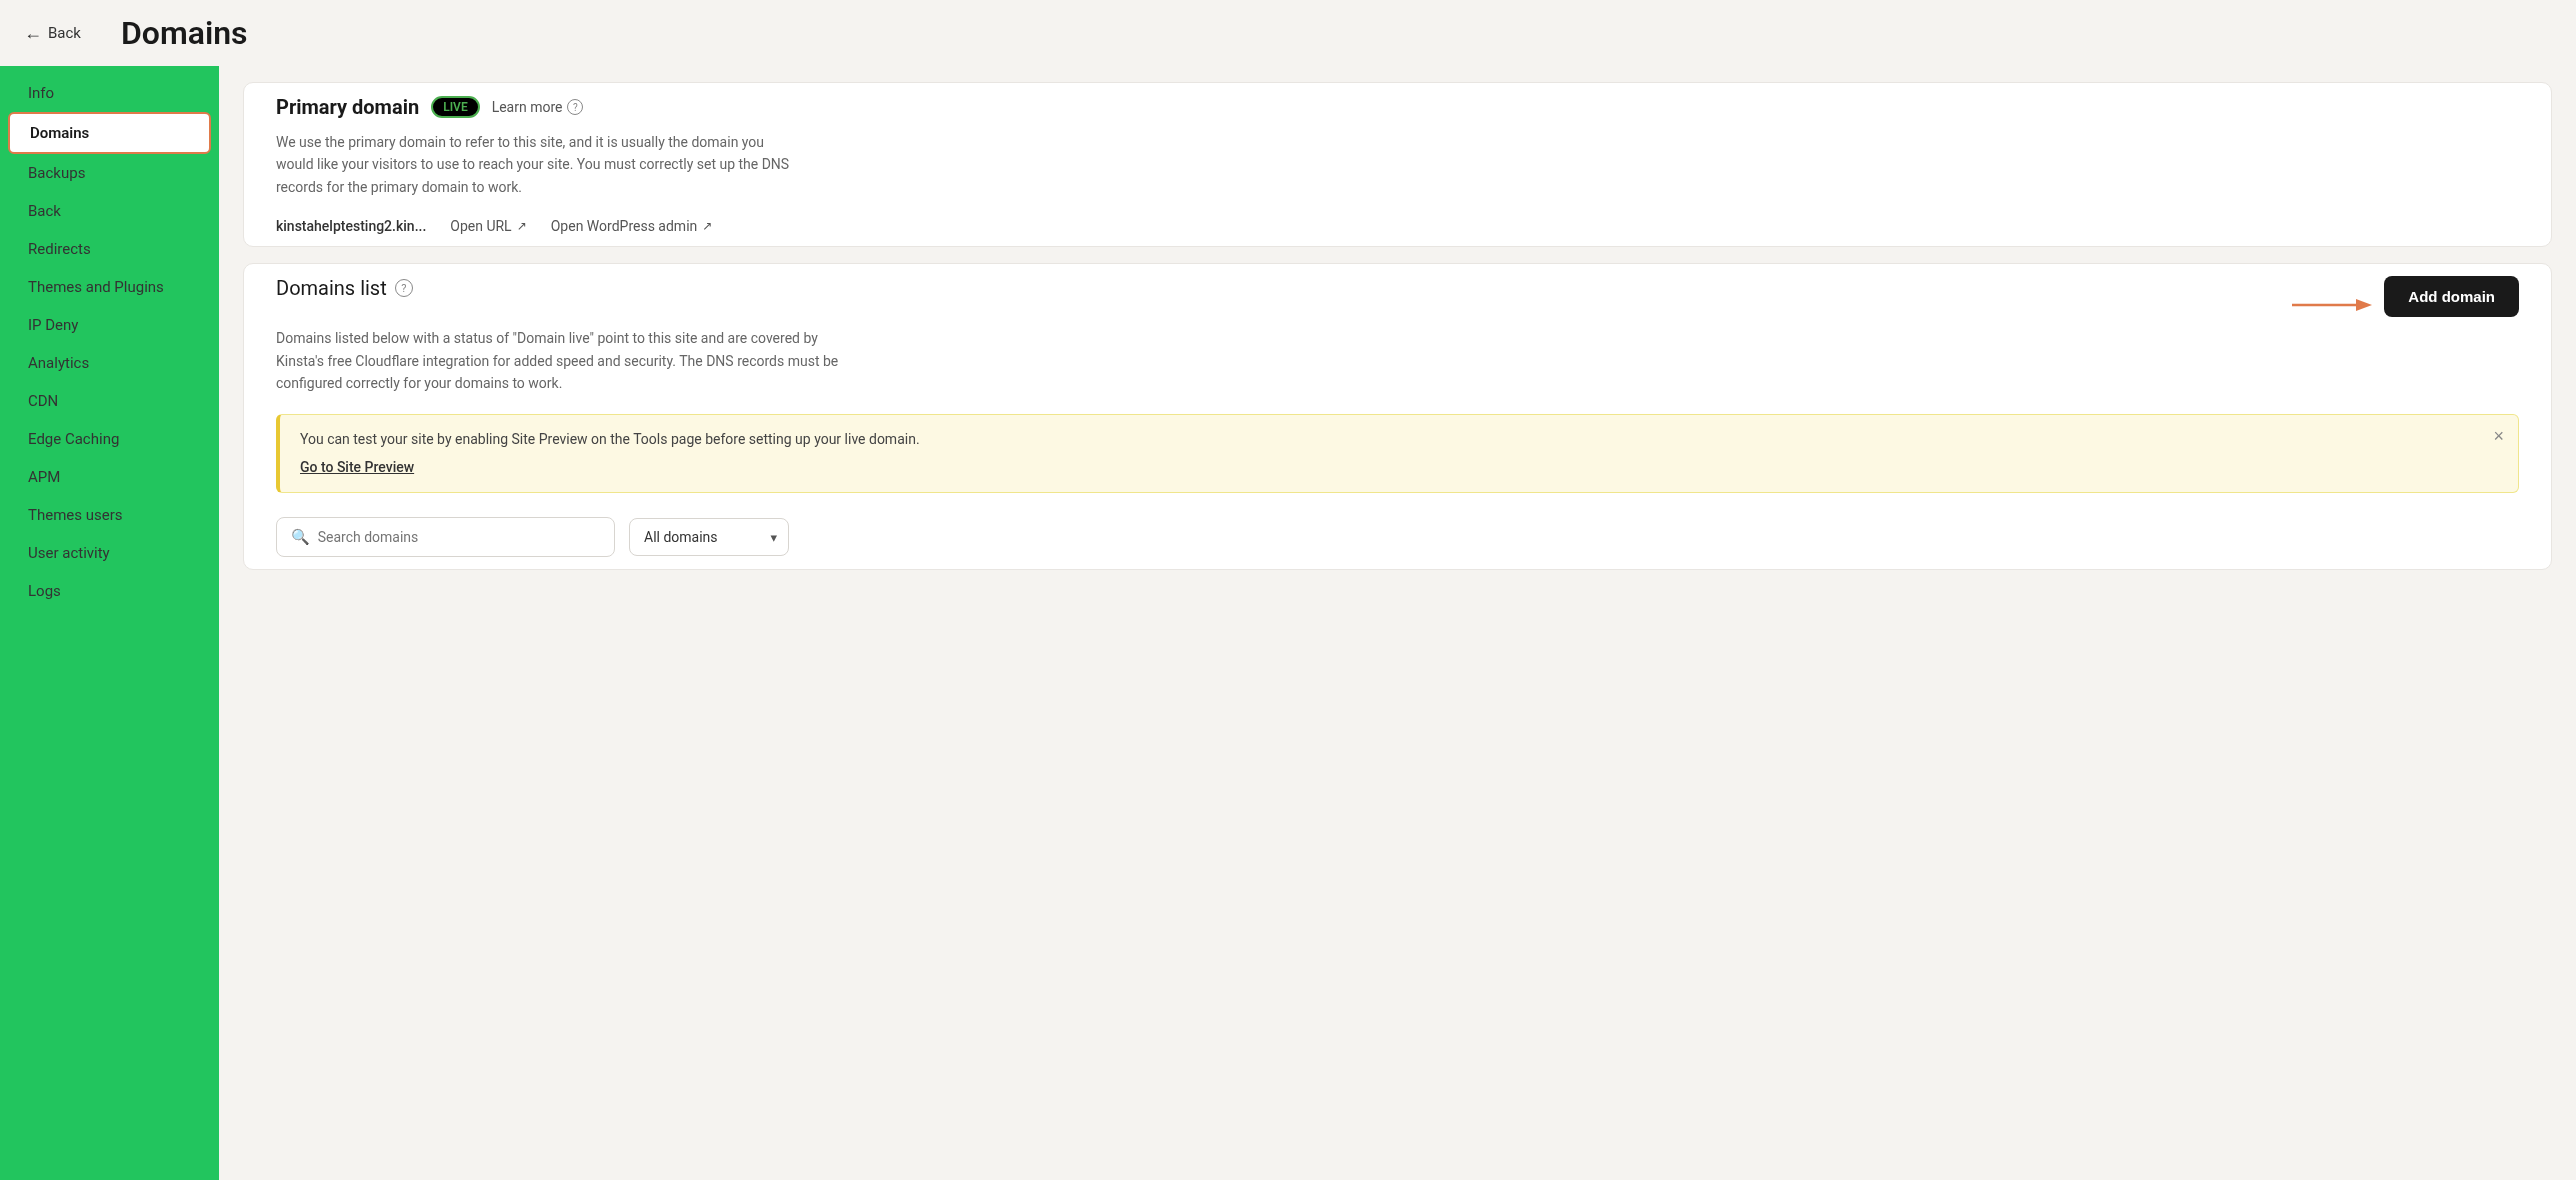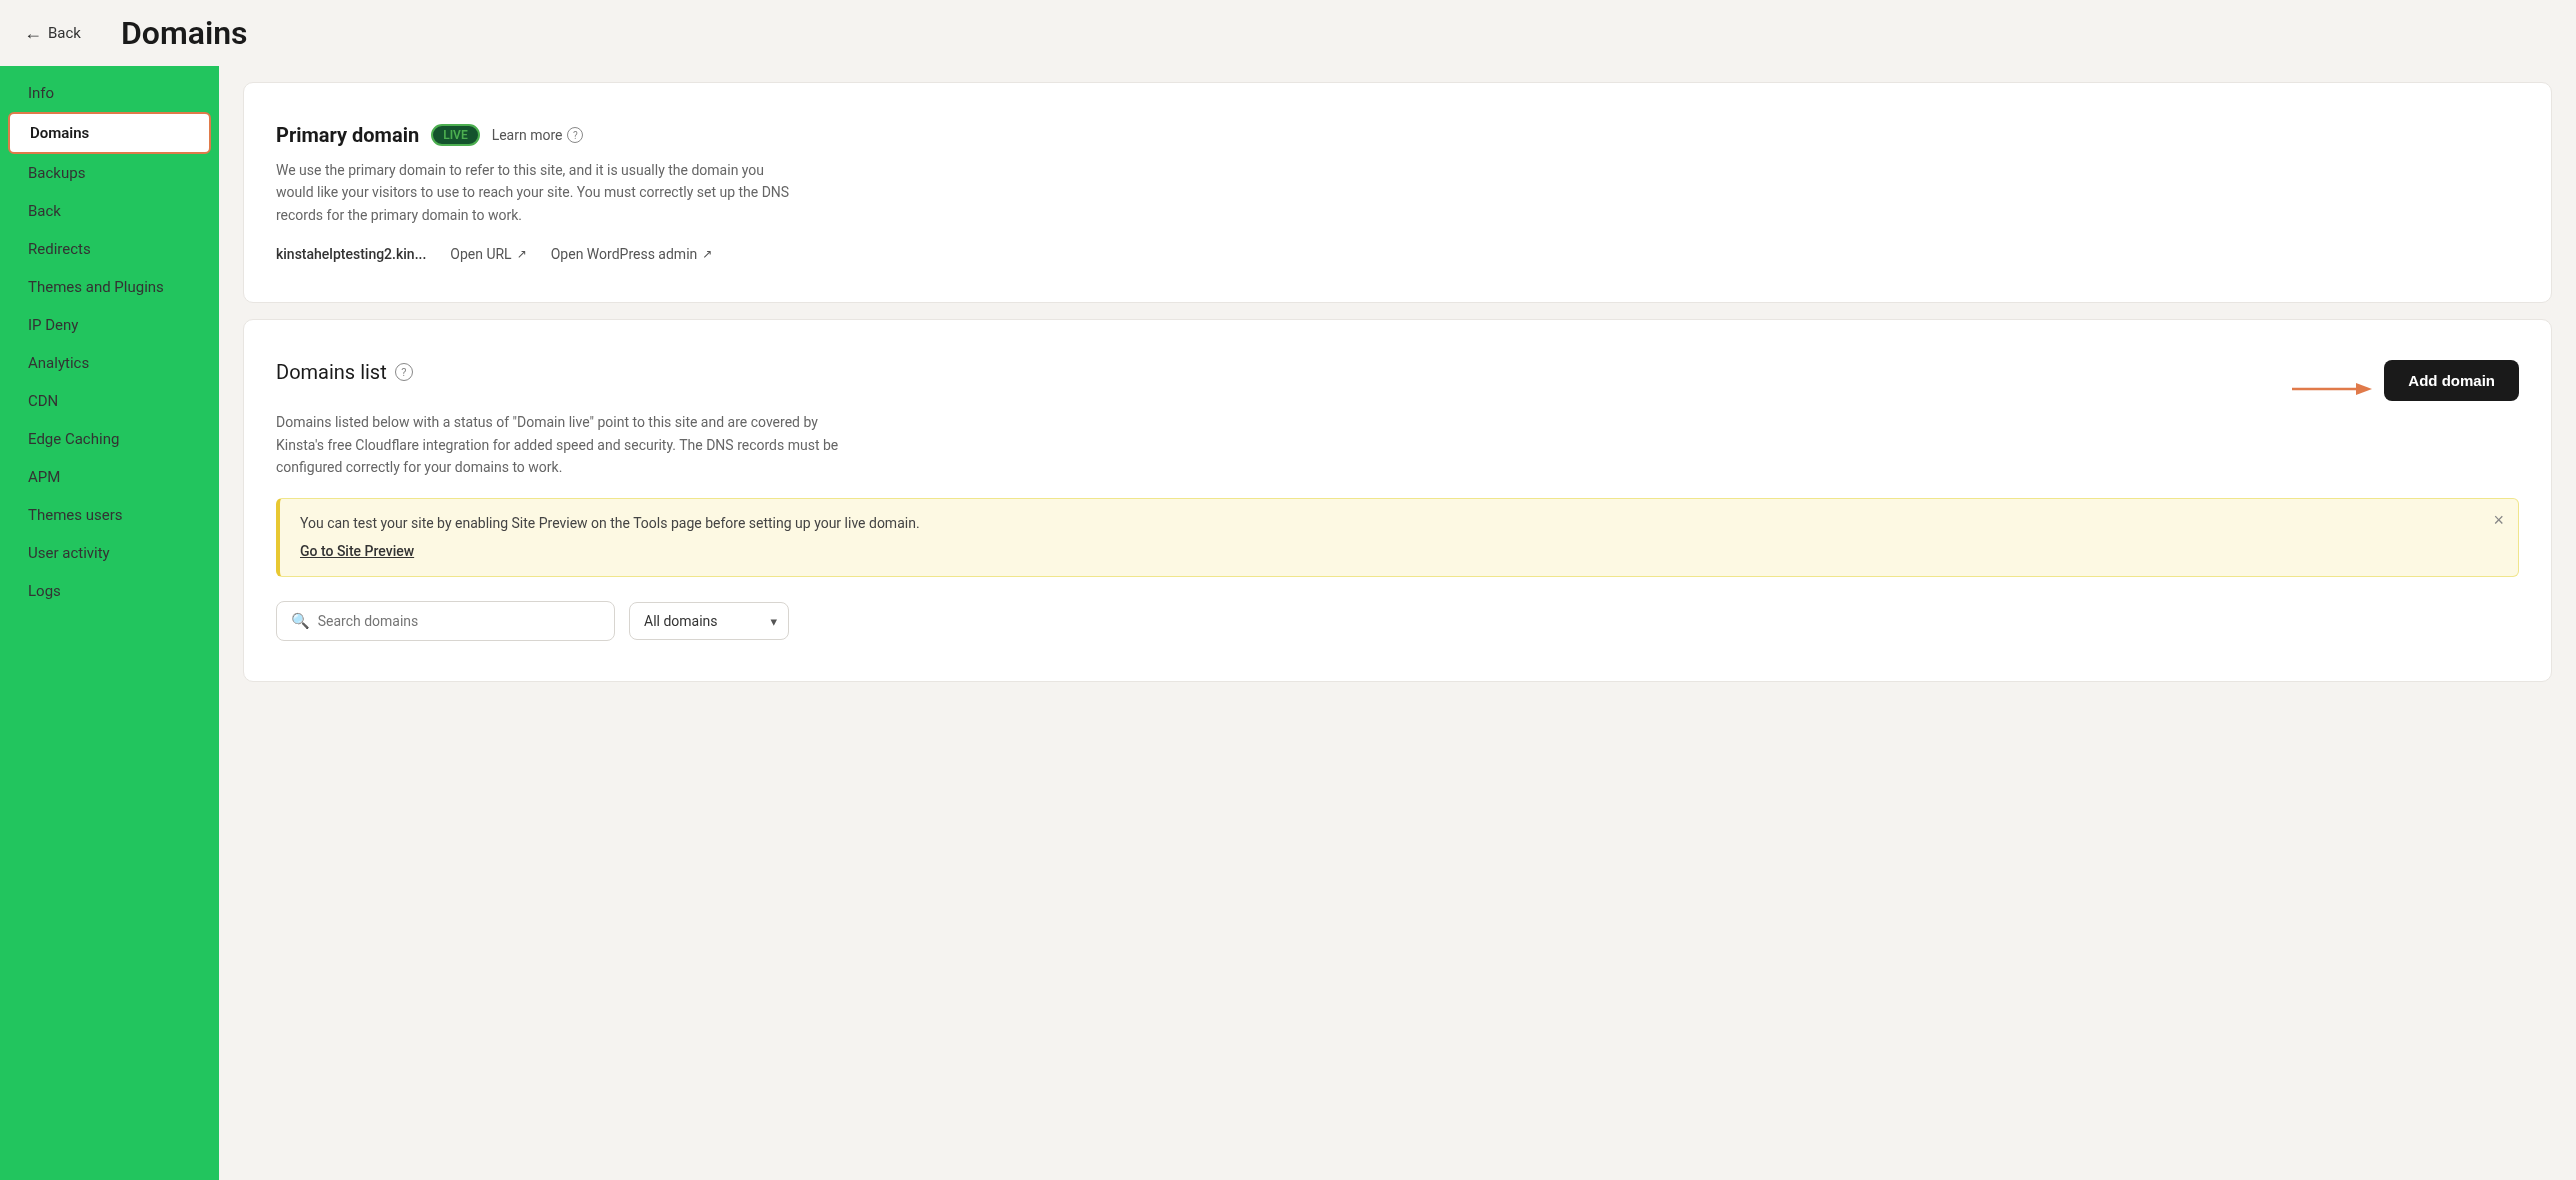--- a/index.html
+++ b/index.html
@@ -77,21 +77,21 @@
       flex: 1;
       overflow-y: auto;
       padding: 16px 24px;
       background: #f5f3f0;
     }
 
     
     .card {
       background: #fff;
       border-radius: 10px;
-      padding: 40px 32px;
+      padding: 12px 32px;
       margin-bottom: 16px;
       border: 1px solid #e8e5e1;
     }
 
     
     .primary-domain-header {
       display: flex;
       align-items: center;
       gap: 12px;
       margin-bottom: 12px;
@@ -101,21 +101,21 @@
       font-weight: 700;
       color: #1a1a1a;
     }
     .live-badge {
       border: 2px solid #4caf50;
       color: #4caf50;
       border-radius: 20px;
       padding: 2px 10px;
       font-size: 12px;
       font-weight: 600;
-      background: #14532d;
+      background: #000000;
       text-align: center;
     }
     .learn-more {
       display: flex;
       align-items: center;
       gap: 5px;
       font-size: 14px;
       color: #555;
       cursor: pointer;
     }

